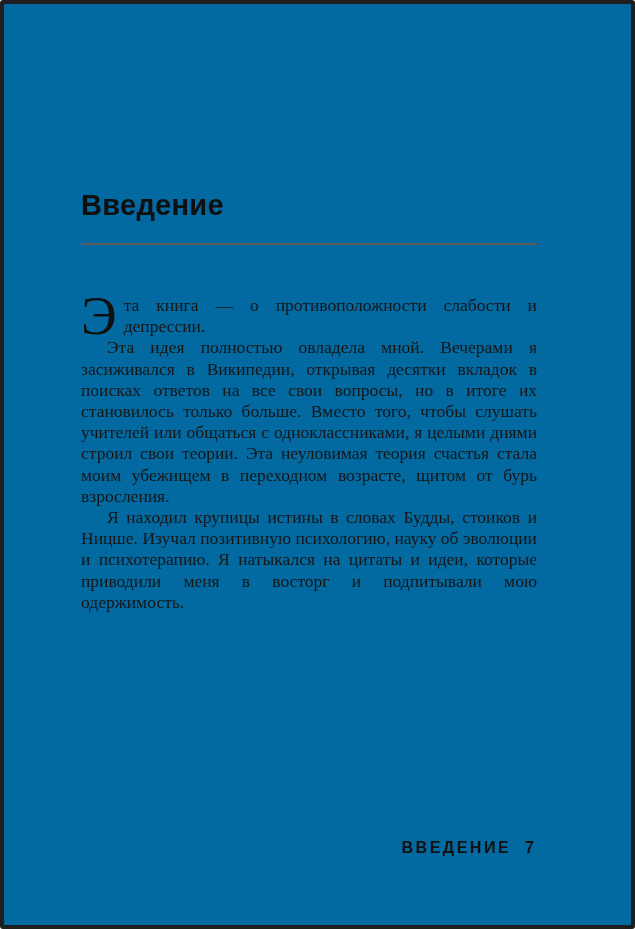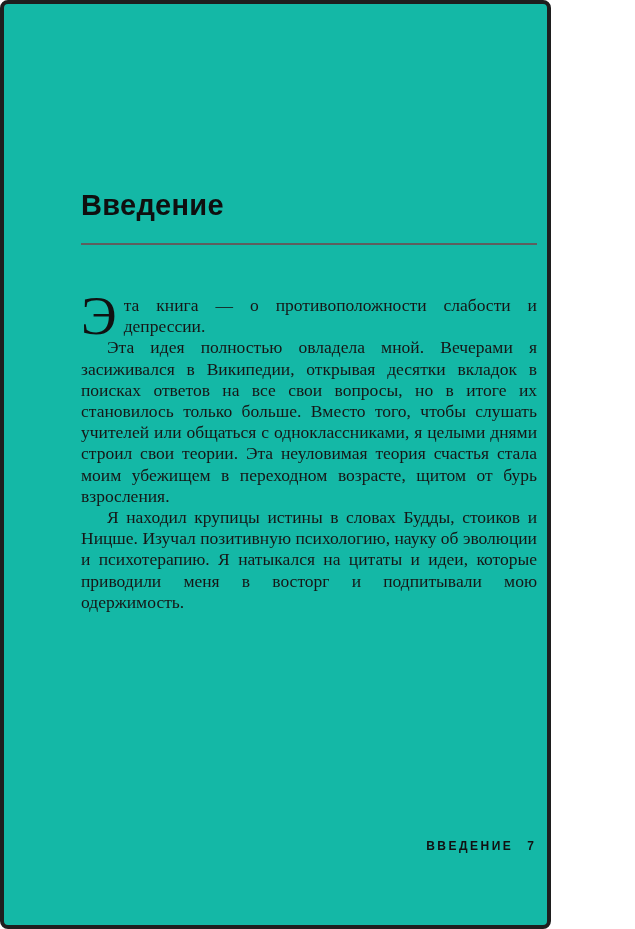--- a/index.html
+++ b/index.html
@@ -2,26 +2,26 @@
 <html lang="ru"><head>
 <meta charset="utf-8">
 <style>
   html, body {
     margin: 0;
     padding: 0;
     background: #ffffff;
   }
   .page {
     position: relative;
-    width: 551px;
+    width: 635px;
     height: 929px;
     box-sizing: border-box;
-    background: #14b8a6;
+    background: #0369a1;
     border: 4px solid #1e1e1e;
-    border-radius: 8px;
+    border-radius: 3px;
     overflow: hidden;
     font-family: "Liberation Serif", "DejaVu Serif", serif;
     color: #161616;
   }
   .content {
     position: absolute;
     left: 77px;
     top: 0;
     width: 456px;
     height: 100%;
@@ -73,21 +73,21 @@
     margin: 1px 7px 0 0;
     font-weight: 400;
     color: #111111;
   }
   .footer {
     position: absolute;
     top: 836px;
     right: 3px;
     font-family: "Liberation Sans", "DejaVu Sans", sans-serif;
     font-weight: 700;
-    font-size: 12px;
+    font-size: 16px;
     line-height: 1;
     color: #111111;
     white-space: nowrap;
     text-align: right;
   }
   .footer-section {
     letter-spacing: 2.5px;
   }
   .footer-page {
     margin-left: 14px;

